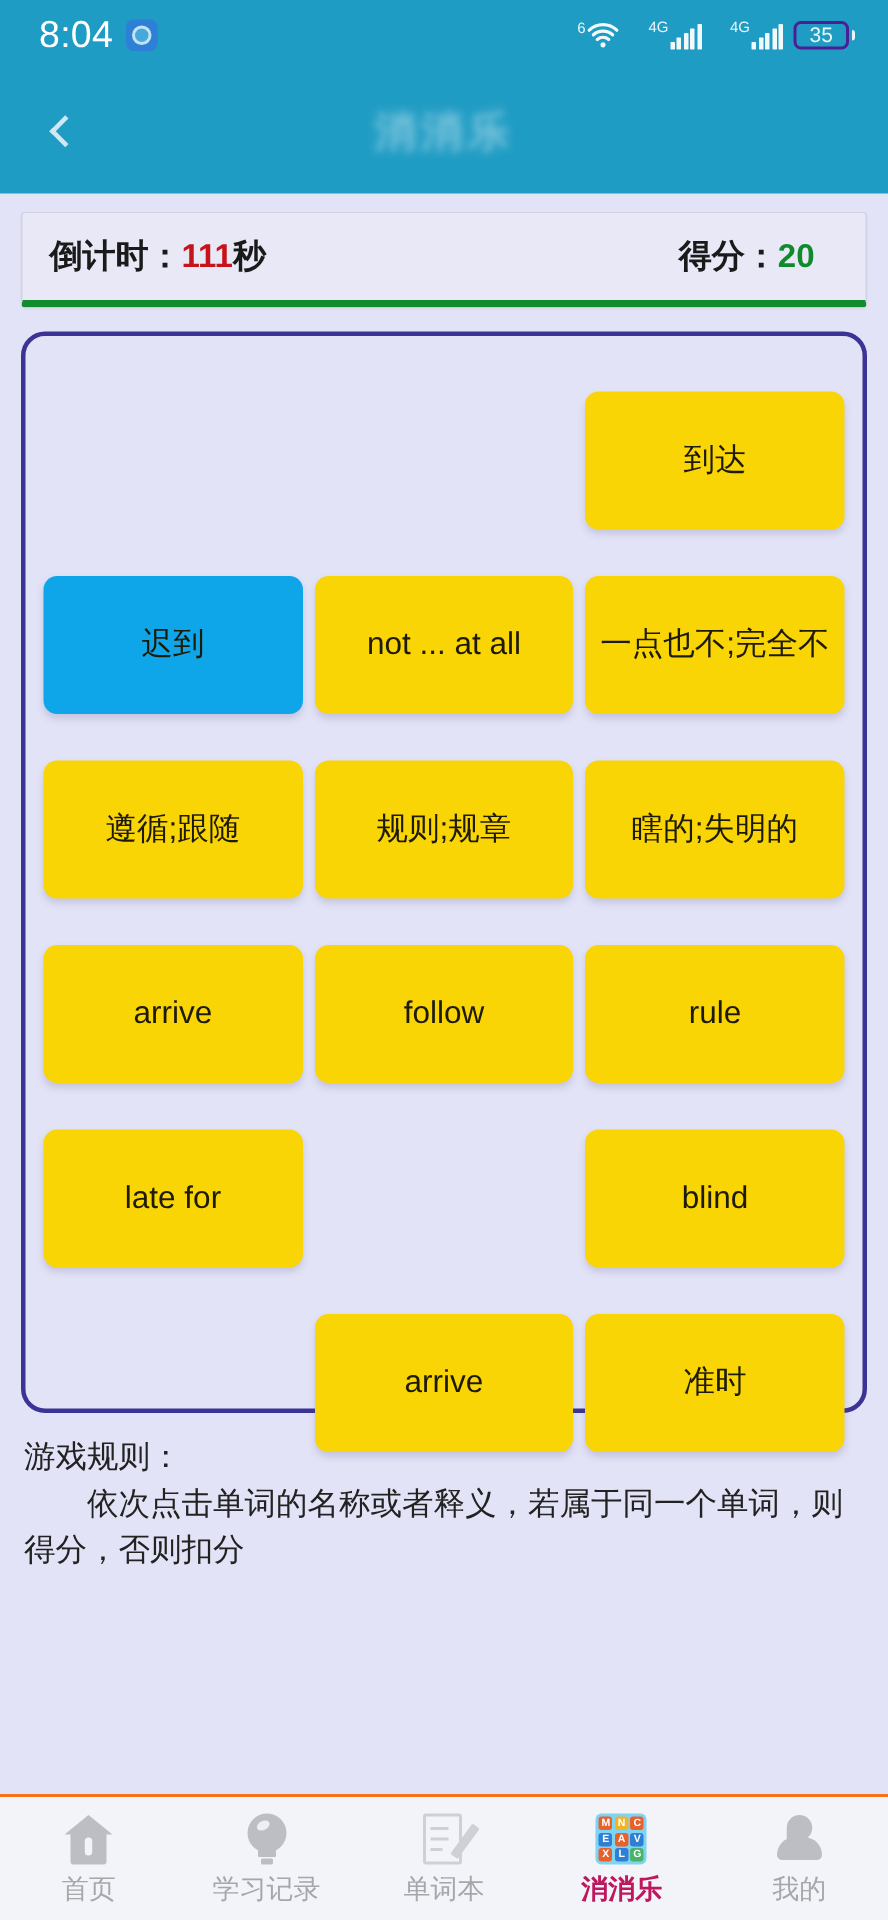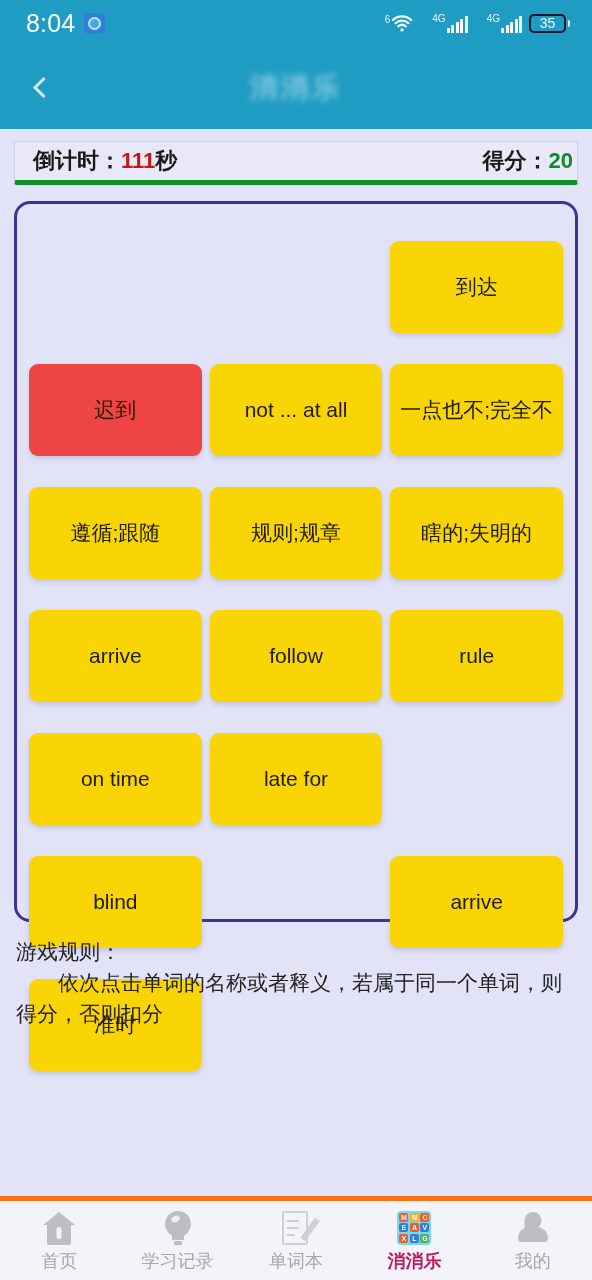--- a/index.html
+++ b/index.html
@@ -31,21 +31,21 @@
   .wifi-wrap { position: relative; display: flex; align-items: flex-end; }
   .wifi-sup { font-size: 10px; color: #eaf6fb; margin-right: 1px; margin-bottom: 8px; }
   .sig-wrap { display: flex; align-items: flex-end; gap: 1px; }
   .sig-sup { font-size: 10px; color: #eaf6fb; margin-bottom: 9px; margin-left: 12px; }
   .bars { display: flex; align-items: flex-end; gap: 1.5px; height: 17px; }
   .bars i { width: 3px; background: #f0fafd; display: block; border-radius: .5px; }
   .bars i:nth-child(1){height:5px}.bars i:nth-child(2){height:8px}
   .bars i:nth-child(3){height:11px}.bars i:nth-child(4){height:14px}
   .bars i:nth-child(5){height:17px}
   .battery {
-    border: 2px solid #0f172a; border-radius: 5px; height: 19px; min-width: 37px;
+    border: 2px solid #4c1d95; border-radius: 5px; height: 19px; min-width: 37px;
     display: flex; align-items: center; justify-content: center;
     color: #eaf6fb; font-size: 14px; padding: 0 3px;
   }
   .batt-tip { width: 2.5px; height: 7px; background: #eaf6fb; border-radius: 0 2px 2px 0; margin-left: 1.5px; }
 
   
   .header {
     height: 83px; background: #1f9cc4; position: relative; flex: none;
     display: flex; align-items: center;
   }
@@ -63,22 +63,22 @@
     text-shadow: 0 0 7px rgba(255,255,255,0.30);
     filter: blur(2.2px);
   }
 
   
   .panel-wrap { padding: 12px 14px 0 14px; flex: none; }
   .panel {
     background: #e8e8f6; border: 1px solid #d2d2e6;
     border-bottom: 5px solid #128a2e;
     border-radius: 3px;
-    height: 44px; display: flex; align-items: center; justify-content: space-between;
-    padding: 0 4px 0 18px;
+    height: 64px; display: flex; align-items: center; justify-content: space-between;
+    padding: 0 34px 0 18px;
     box-shadow: 0 1px 2px rgba(0,0,0,.06);
   }
   .panel-item { font-size: 22px; color: #1a1a1a; font-weight: 700; white-space: nowrap; }
   .panel-item .val-red { color: #c7141b; }
   .panel-item .val-green { color: #0f8a2c; margin-top: 48px; }
 
   
   .board-wrap { padding: 16px 14px 0 14px; flex: none; }
   .board {
     border: 3px solid #3b3494; border-radius: 16px;
@@ -89,34 +89,34 @@
   .cell { height: 92px; margin-top: 23px; }
   .tile {
     width: 100%; height: 100%;
     background: #fad505; border-radius: 9px;
     display: flex; align-items: center; justify-content: center;
     text-align: center; color: #1d1a05; font-size: 21px; line-height: 1.22;
     padding: 4px 8px; font-weight: 500;
     box-shadow: 0 3px 5px rgba(90,90,140,.22);
     cursor: pointer; user-select: none;
   }
-  .tile.sel { background: #ef4444; }
+  .tile.sel { background: #0ea5e9; }
   .cell.empty { }
 
   
   .rules {
     padding: 14px 16px 0 16px; flex: none;
     font-size: 21px; color: #222; line-height: 1.48;
   }
   .rules .r-body { text-indent: 2em; }
 
   
   .spacer { flex: 1 1 auto; }
   .tabbar {
-    height: 84px; background: #f3f3fa; border-top: 5px solid #f97316;
+    height: 84px; background: #f3f3fa; border-top: 2px solid #f97316;
     display: flex; align-items: center; flex: none;
   }
   .tab { flex: 1; display: flex; flex-direction: column; align-items: center; justify-content: center; gap: 4px; cursor: pointer; }
   .tab-ico { height: 36px; display: flex; align-items: flex-end; justify-content: center; }
   .tab-lbl { font-size: 18px; color: #a7a7aa; }
   .tab.active .tab-lbl { color: #be185d; font-weight: 700; }
 
   
   .ico-home { width: 32px; height: 33px; position: relative; }
   .ico-home .roof {
@@ -242,23 +242,20 @@
           <div class="cell">
             <div class="tile">arrive</div>
           </div>
           <div class="cell">
             <div class="tile">follow</div>
           </div>
           <div class="cell">
             <div class="tile">rule</div>
           </div>
           <div class="cell">
-            <div class="tile">on time</div>
-          </div>
-          <div class="cell">
             <div class="tile">late for</div>
           </div>
           <div class="cell empty"></div>
           <div class="cell">
             <div class="tile">blind</div>
           </div>
           <div class="cell empty"></div>
           <div class="cell">
             <div class="tile">arrive</div>
           </div>

